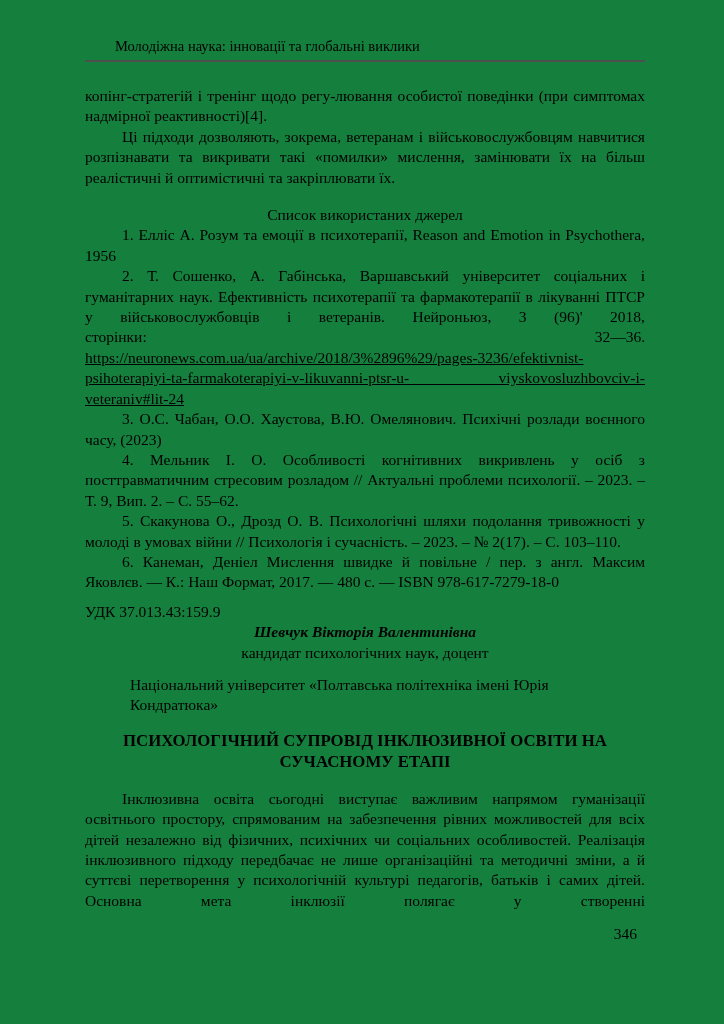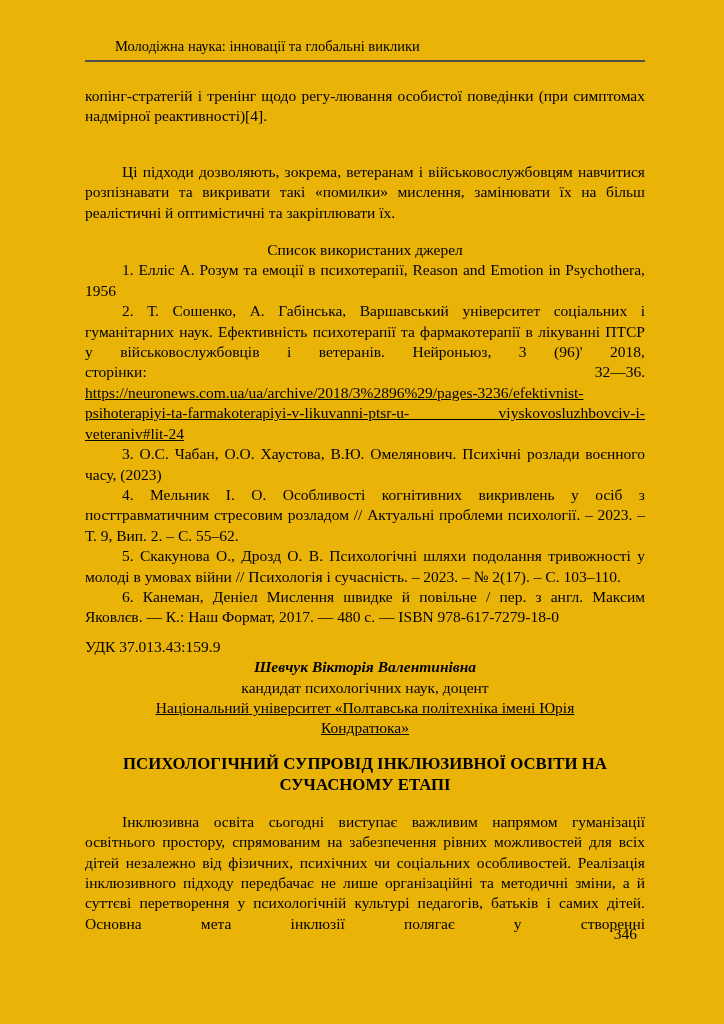--- a/index.html
+++ b/index.html
@@ -1,21 +1,21 @@
 <!DOCTYPE html>
 <html lang="uk"><head>
 <meta charset="utf-8">
 <style>
   html, body { margin: 0; padding: 0; background: #e8e8e8; }
   .page {
     position: relative;
     width: 724px;
     height: 1024px;
     margin: 0 auto;
-    background: #eab308;
+    background: #15803d;
     font-family: "Liberation Serif", "DejaVu Serif", serif;
     font-size: 15.5px;
     line-height: 20.4px;
     color: #000000;
     overflow: hidden;
   }
   .content {
     position: absolute;
     left: 85px;
     top: 0;
@@ -26,21 +26,21 @@
     padding-left: 30px;
     font-size: 14.5px;
     line-height: 18px;
   }
   .header-rule {
     height: 2px;
     background: #4f4f4f;
     margin-top: 5px;
   }
   p { margin: 0; }
-  .body-par { text-align: justify; margin-top: 35px; }
+  .body-par { text-align: justify; }
   .indent { text-indent: 37px; }
   .first-par { margin-top: 24px; }
   .refs-heading {
     margin: 17px 0 0 0;
     font-size: 15.5px;
     font-weight: normal;
     text-align: center;
     line-height: 20.4px;
   }
   .ref { text-align: justify; text-indent: 37px; }
@@ -56,24 +56,22 @@
   }
   .url-line { text-decoration: underline; }
   .udk { margin-top: 9px; }
   .author-name {
     text-align: center;
     font-weight: bold;
     font-style: italic;
   }
   .author-degree { text-align: center; }
   .author-affiliation {
-    text-align: center;
     max-width: 470px;
-    margin: 0 auto;
-    text-decoration: underline;
+    margin: 12px auto;
   }
   .article-title {
     margin: 14px auto 0 auto;
     max-width: 545px;
     font-size: 16.8px;
     line-height: 21.5px;
     font-weight: bold;
     text-align: center;
   }
   .abstract { margin-top: 16px; }

